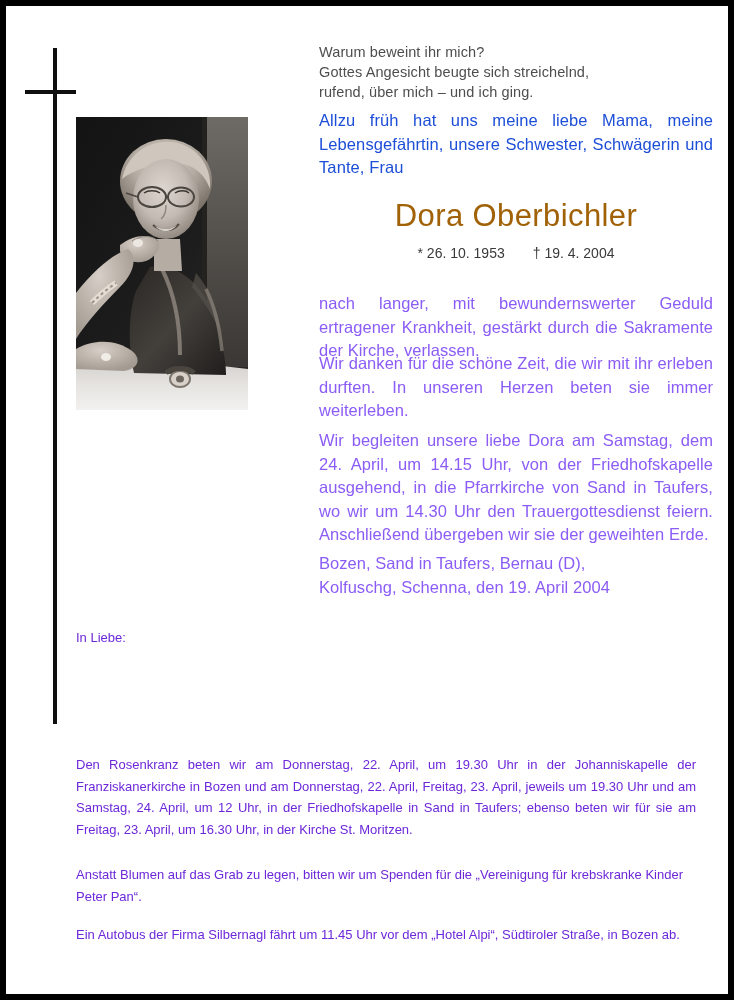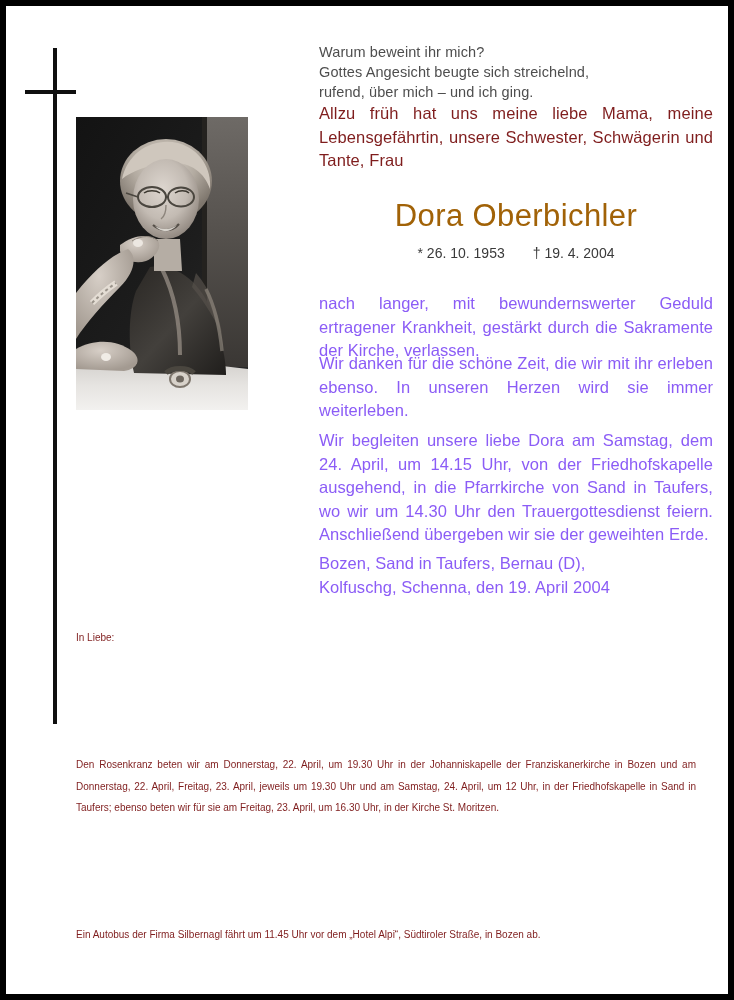--- a/index.html
+++ b/index.html
@@ -43,25 +43,25 @@
     position:absolute;
     left:313px;top:36px;
     width:394px;
     font-size:14.5px;
     line-height:20px;
     color:#4e4e4e;
     letter-spacing:.1px;
   }
   .intro{
     position:absolute;
-    left:313px;top:96px;
+    left:313px;top:103px;
     width:394px;
     font-size:16.5px;
     line-height:23.5px;
-    color:#7f1d1d;
+    color:#1d4ed8;
     text-align:justify;
     letter-spacing:.1px;
   }
   .name{
     position:absolute;
     left:313px;top:192px;
     width:394px;
     text-align:center;
     font-size:31px;
     line-height:36px;
@@ -91,23 +91,23 @@
   .p-illness{position:absolute;left:313px;top:286px;}
   .p-thanks{position:absolute;left:313px;top:346px;}
   .p-funeral{position:absolute;left:313px;top:423px;}
   .p-places{position:absolute;left:313px;top:546px;text-align:left;}
 
   
   .lower{
     position:absolute;
     left:70px;
     width:620px;
-    font-size:10px;
+    font-size:13px;
     line-height:21.5px;
-    color:#7f1d1d;
+    color:#6d28d9;
   }
   .inliebe-head{top:621px;}
   .inliebe-list{top:650px;line-height:21px;}
   .rosary{top:748px;text-align:justify;line-height:21.5px;}
   .donation{top:858px;line-height:21.5px;}
   .bus{top:918px;line-height:21.5px;}
 
   .lower div{white-space:pre-line;}
 </style>
 </head>
@@ -211,32 +211,35 @@
 
   <div class="intro">Allzu früh hat uns meine liebe Mama, meine Lebensgefährtin, unsere Schwester, Schwägerin und Tante, Frau</div>
 
   <div class="name">Dora Oberbichler</div>
 
   <div class="dates">
     <span>* 26. 10. 1953</span><span class="gap"></span><span>† 19. 4. 2004</span>
   </div>
 
   <div class="para p-illness">nach langer, mit bewundernswerter Geduld ertragener Krankheit, gestärkt durch die Sakramente der Kirche, verlassen.</div>
-  <div class="para p-thanks">Wir danken für die schöne Zeit, die wir mit ihr erleben ebenso. In unseren Herzen wird sie immer weiterleben.</div>
+  <div class="para p-thanks">Wir danken für die schöne Zeit, die wir mit ihr erleben durften. In unseren Herzen beten sie immer weiterleben.</div>
   <div class="para p-funeral">Wir begleiten unsere liebe Dora am Samstag, dem 24. April, um 14.15 Uhr, von der Friedhofskapelle ausgehend, in die Pfarrkirche von Sand in Taufers, wo wir um 14.30 Uhr den Trauergottesdienst feiern. Anschließend übergeben wir sie der geweihten Erde.</div>
   <div class="para p-places" style="white-space:pre-line">Bozen, Sand in Taufers, Bernau (D),
 Kolfuschg, Schenna, den 19. April 2004</div>
 
   <div class="lower inliebe-head">
     <div>In Liebe:</div>
   </div>
 
 
   <div class="lower rosary">
     <div>Den Rosenkranz beten wir am Donnerstag, 22. April, um 19.30 Uhr in der Johanniskapelle der Franziskanerkirche in Bozen und am Donnerstag, 22. April, Freitag, 23. April, jeweils um 19.30 Uhr und am Samstag, 24. April, um 12 Uhr, in der Friedhofskapelle in Sand in Taufers; ebenso beten wir für sie am Freitag, 23. April, um 16.30 Uhr, in der Kirche St. Moritzen.</div>
   </div>
 
+  <div class="lower donation">
+    <div>Anstatt Blumen auf das Grab zu legen, bitten wir um Spenden für die „Vereinigung für krebskranke Kinder Peter Pan“.</div>
+  </div>
 
   <div class="lower bus">
     <div>Ein Autobus der Firma Silbernagl fährt um 11.45 Uhr vor dem „Hotel Alpi“, Südtiroler Straße, in Bozen ab.</div>
   </div>
 
 </div>
 
 </body></html>

